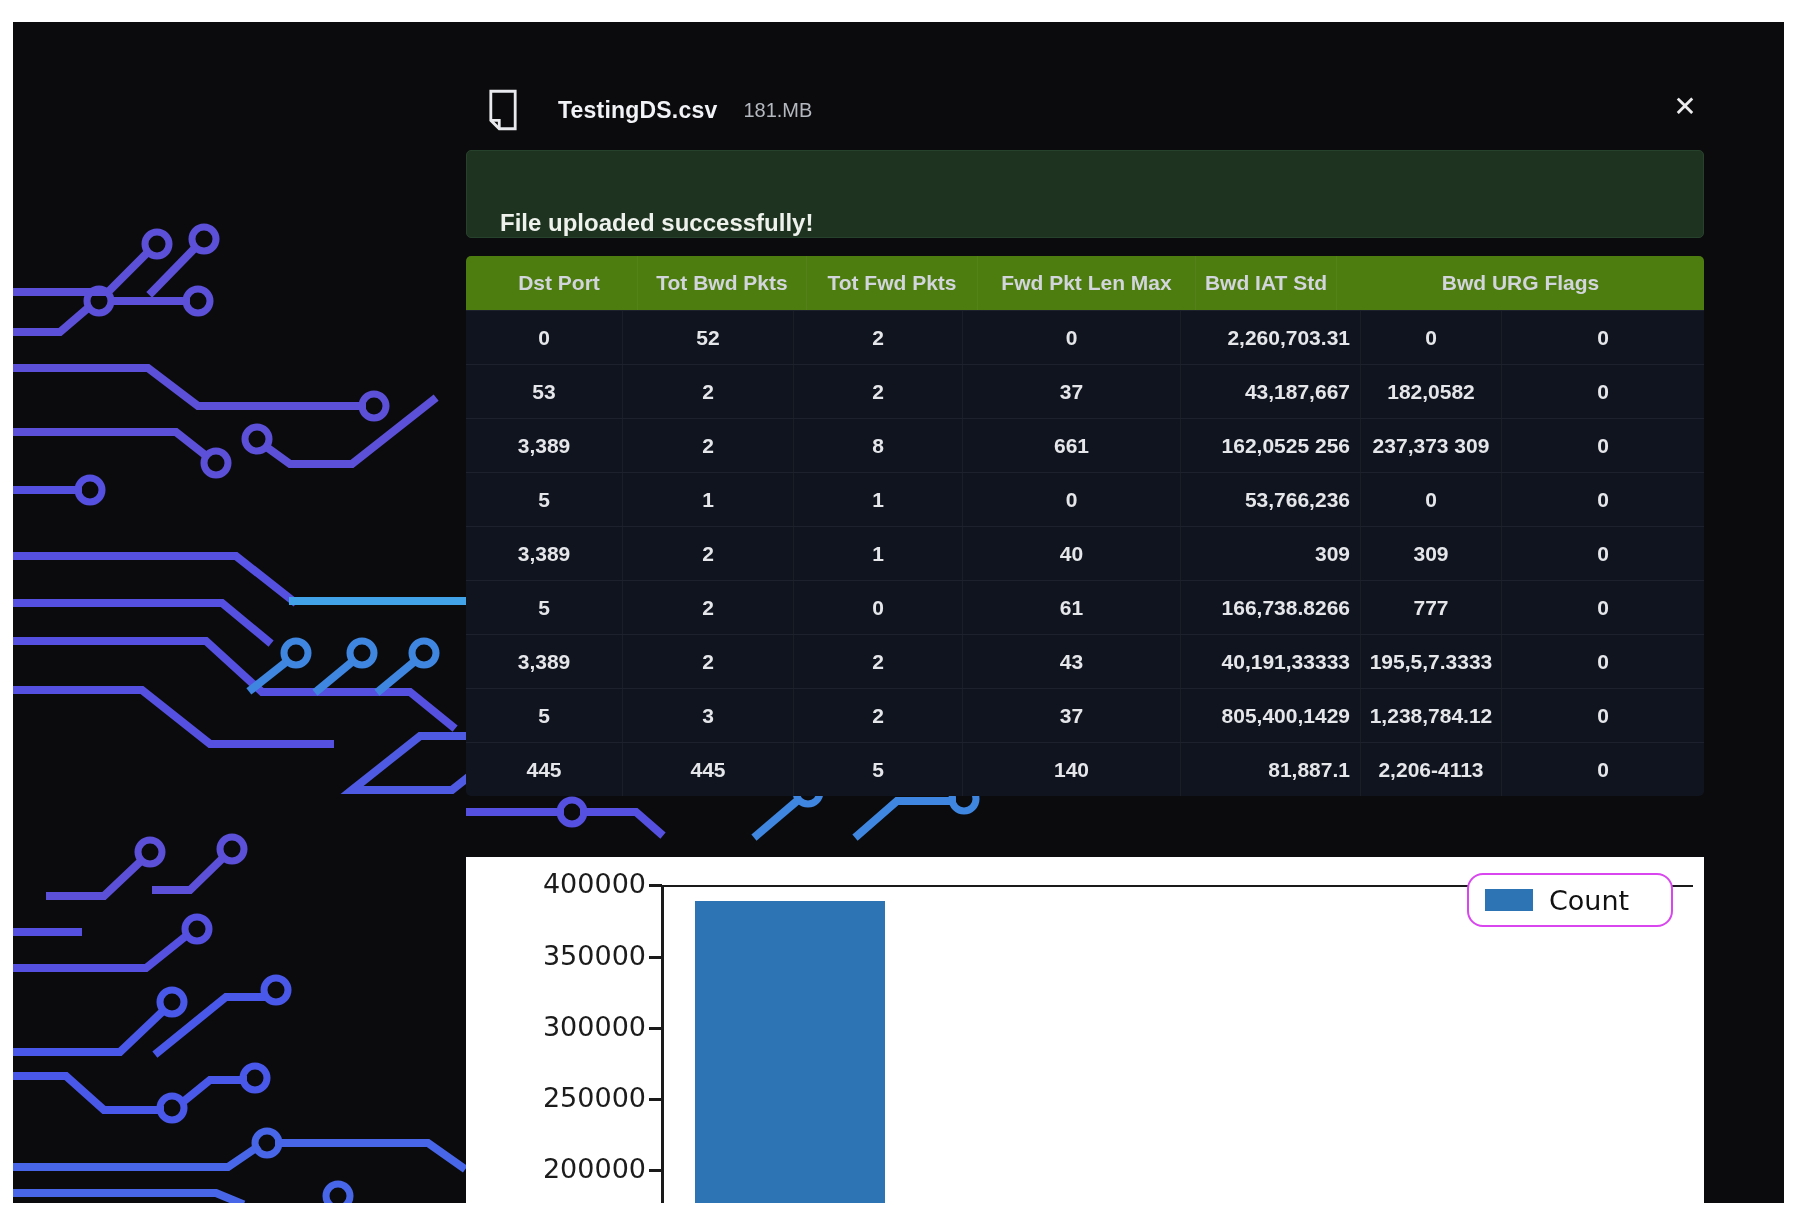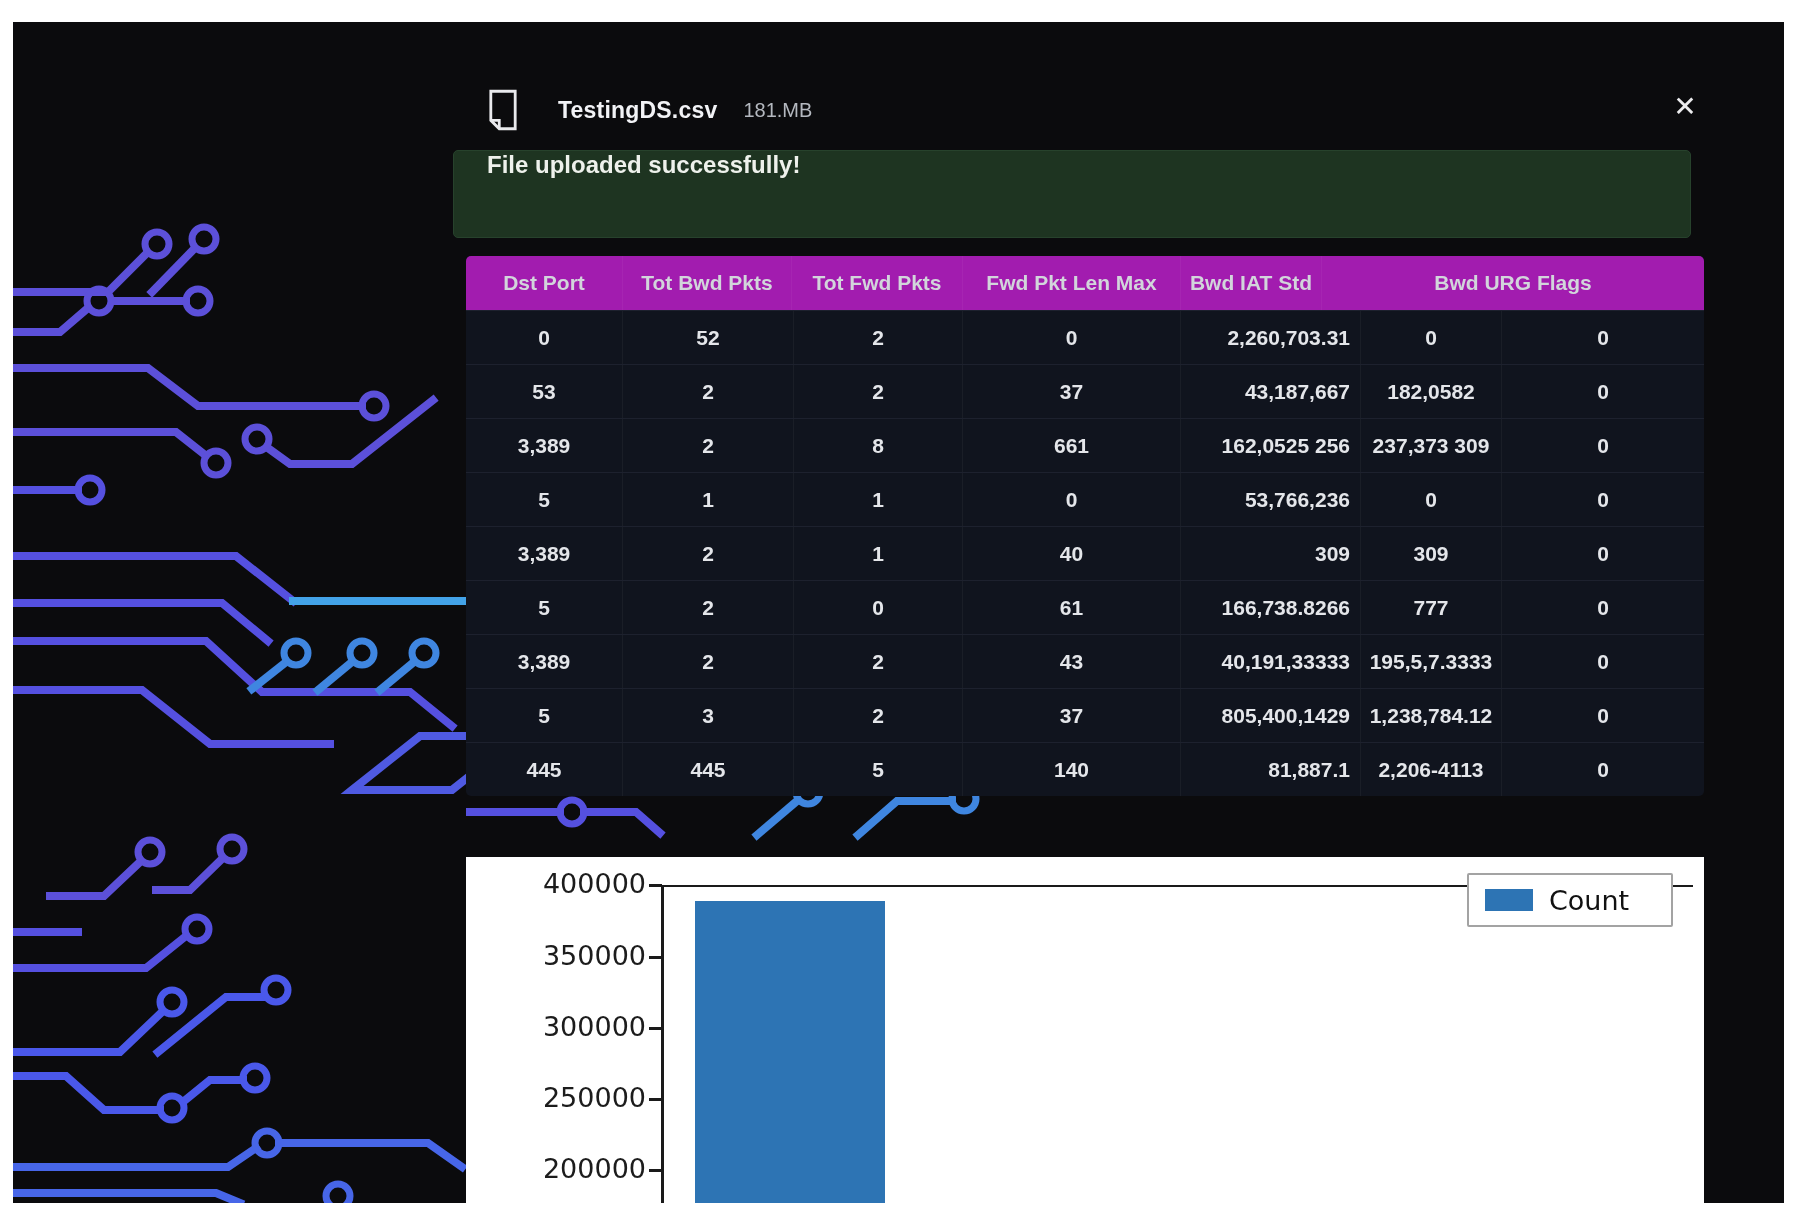--- a/index.html
+++ b/index.html
@@ -13,30 +13,30 @@
   .filehdr{position:absolute;left:453px;top:48px;width:1238px;height:80px;
            display:flex;align-items:center;}
   .fileicon{width:30px;height:42px;margin-left:22px;flex:0 0 auto;}
   .filename{margin-left:40px;font-size:23px;font-weight:bold;color:#f2f3f6;letter-spacing:.2px;}
   .filesize{margin-left:26px;font-size:20px;color:#b4b8bf;}
   .closebtn{position:absolute;left:1646px;top:58px;width:52px;height:52px;
             display:flex;align-items:center;justify-content:center;
             font-size:28px;color:#ececee;cursor:pointer;}
 
   
-  .banner{position:absolute;left:440px;top:128px;width:1238px;height:88px;
+  .banner{position:absolute;left:453px;top:128px;width:1238px;height:88px;
           background:#1e3421;border:1px solid #27422c;border-radius:5px;
-          display:flex;align-items:flex-start;box-sizing:border-box;}
+          display:flex;align-items:flex-end;box-sizing:border-box;}
   .banner span{margin-left:33px;font-size:24px;font-weight:600;color:#eef1ec;}
 
   
   .dtable{position:absolute;left:453px;top:234px;width:1238px;
           background:#10141e;border-radius:5px;overflow:hidden;}
   .trow{display:flex;height:53px;align-items:center;border-top:1px solid #1d212e;}
-  .trow.thead{height:54px;background:#a21caf;border-top:none;}
+  .trow.thead{height:54px;background:#4d7c0f;border-top:none;padding-left:15px;}
   .tcell{height:100%;display:flex;align-items:center;justify-content:center;
          font-size:21px;font-weight:600;color:#e4e6ea;
          border-right:1px solid rgba(255,255,255,0.045);box-sizing:border-box;}
   .thead .tcell{color:#d2d5db;font-weight:600;}
   .tcell:last-child{border-right:none;}
   .col0{width:157px;}.col1{width:171px;}.col2{width:169px;}.col3{width:218px;}
   .col4{width:180px;justify-content:flex-end;padding-right:10px;}
   .col5{width:141px;}.col6{width:186px;flex:1;}
   .thead .col4{justify-content:center;padding-right:0;}
 
@@ -45,21 +45,21 @@
          background:#ffffff;font-family:"DejaVu Sans",sans-serif;}
   .yaxis{position:absolute;left:195px;top:28px;width:3px;bottom:0;background:#1a1a1a;}
   .topspine{position:absolute;left:195px;top:28px;width:1032px;height:2px;background:#1a1a1a;}
   .ytick{position:absolute;left:183px;width:13px;height:3px;background:#1a1a1a;}
   .yticklabel{position:absolute;width:160px;text-align:right;right:1058px;
               font-size:27px;color:#1c1c1c;line-height:27px;}
   .yt0{top:27px;}.yt1{top:99px;}.yt2{top:170px;}.yt3{top:241px;}.yt4{top:312px;}
   .ytl0{top:13px;}.ytl1{top:85px;}.ytl2{top:156px;}.ytl3{top:227px;}.ytl4{top:298px;}
   .bar{position:absolute;left:229px;top:44px;width:190px;bottom:0;background:#2d74b4;}
   .legend{position:absolute;left:1001px;top:16px;width:202px;height:50px;
-          background:#ffffff;border:2px solid #a3a3a3;border-radius:2px;
+          background:#ffffff;border:2px solid #d946ef;border-radius:16px;
           display:flex;align-items:center;}
   .swatch{width:48px;height:22px;background:#2d74b4;margin-left:16px;flex:0 0 auto;}
   .legendlabel{margin-left:16px;font-size:27px;color:#111111;}
 </style>
 </head>
 <body>
 
 <div class="canvas">
 
   <svg class="traces" width="1814" height="1230" viewBox="0 0 1814 1230" style="left:-13px;top:-22px;">

